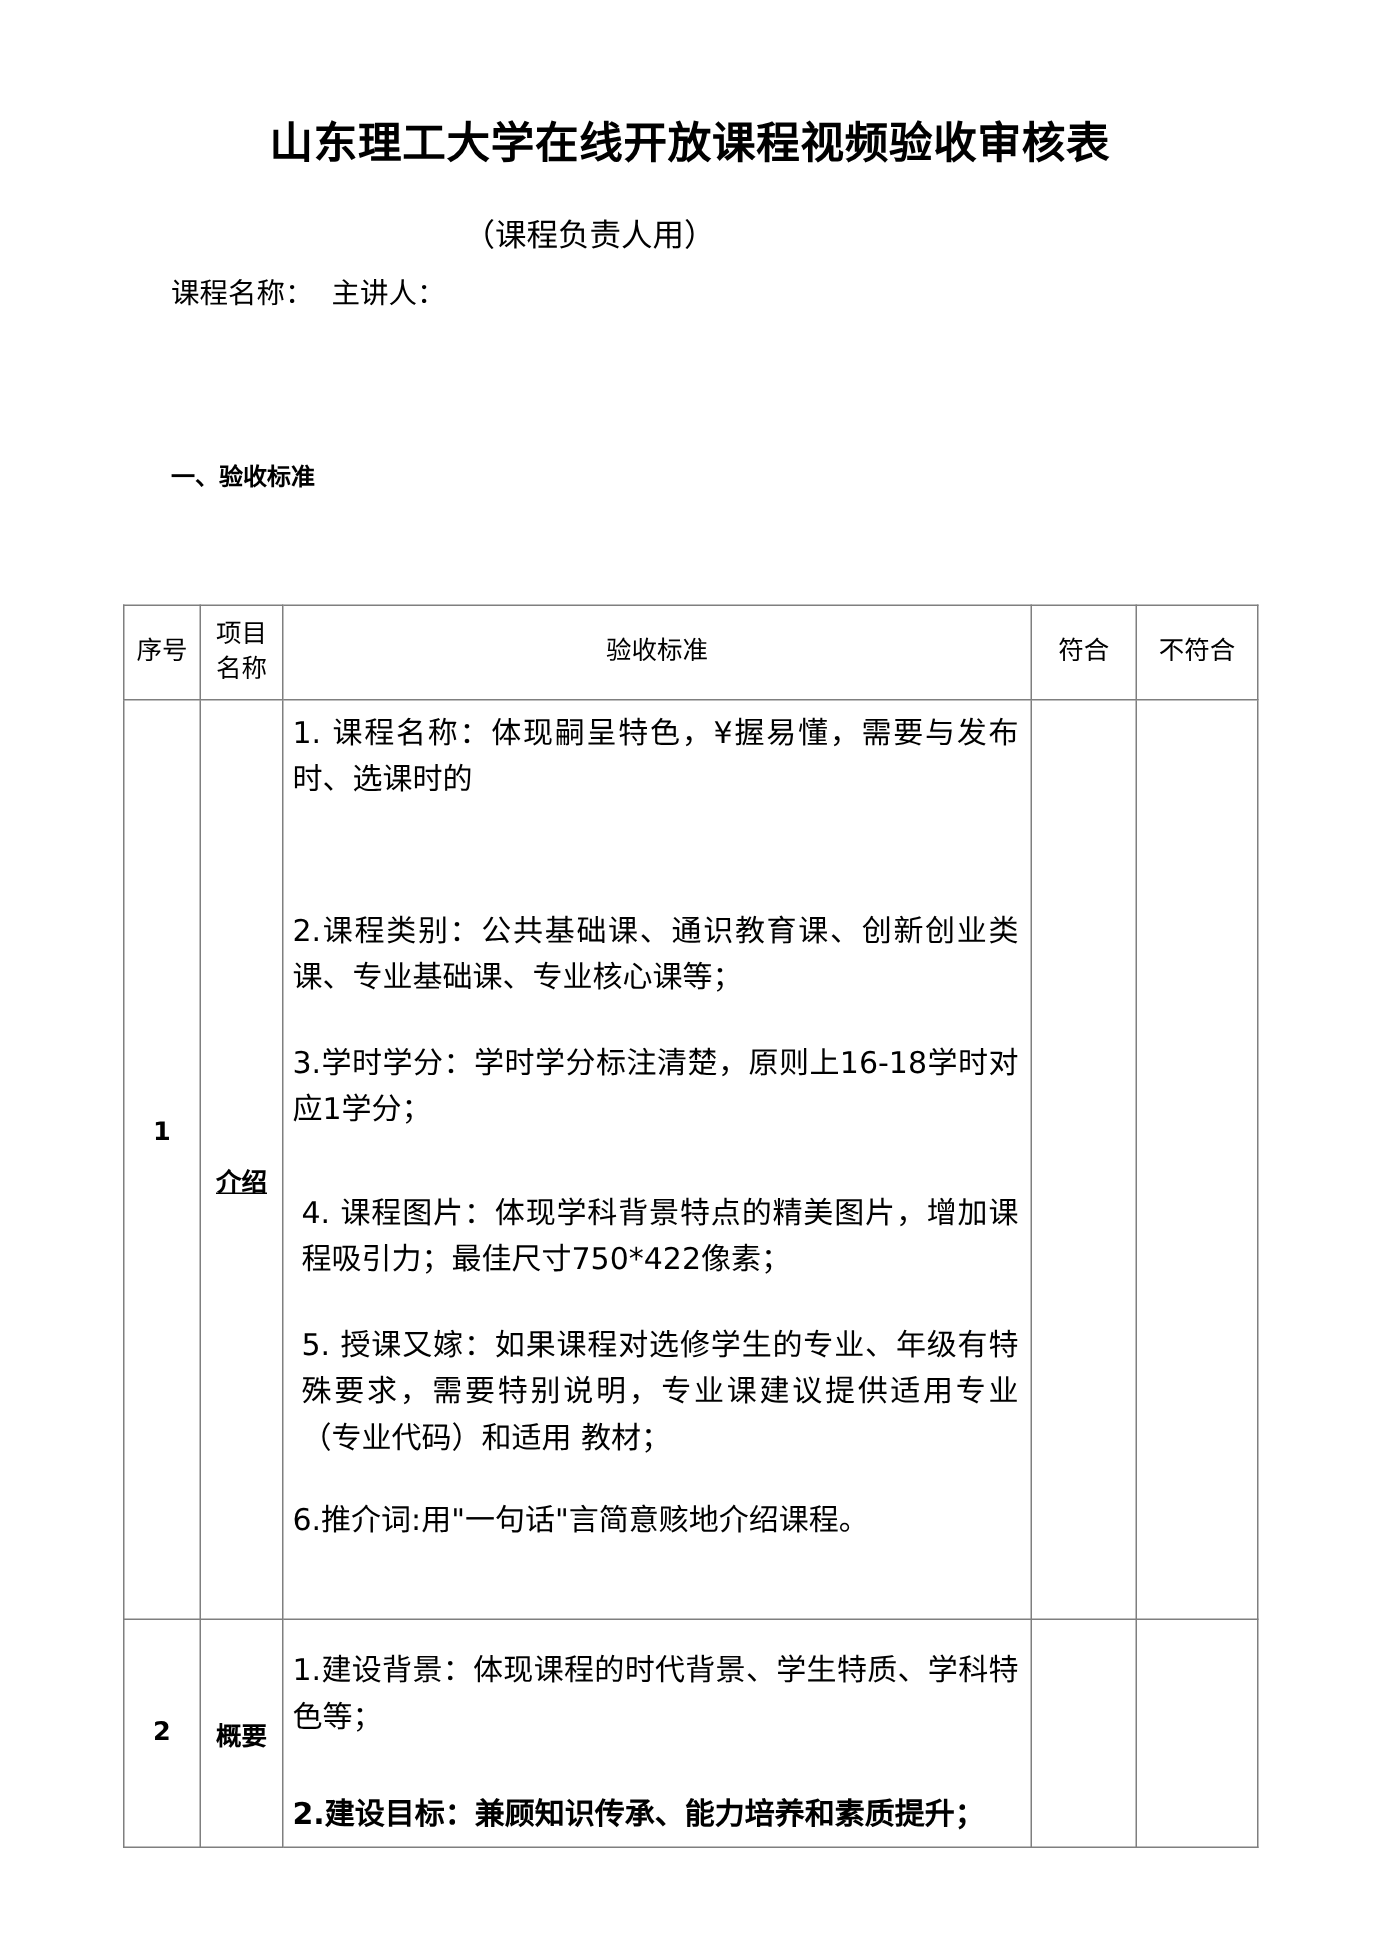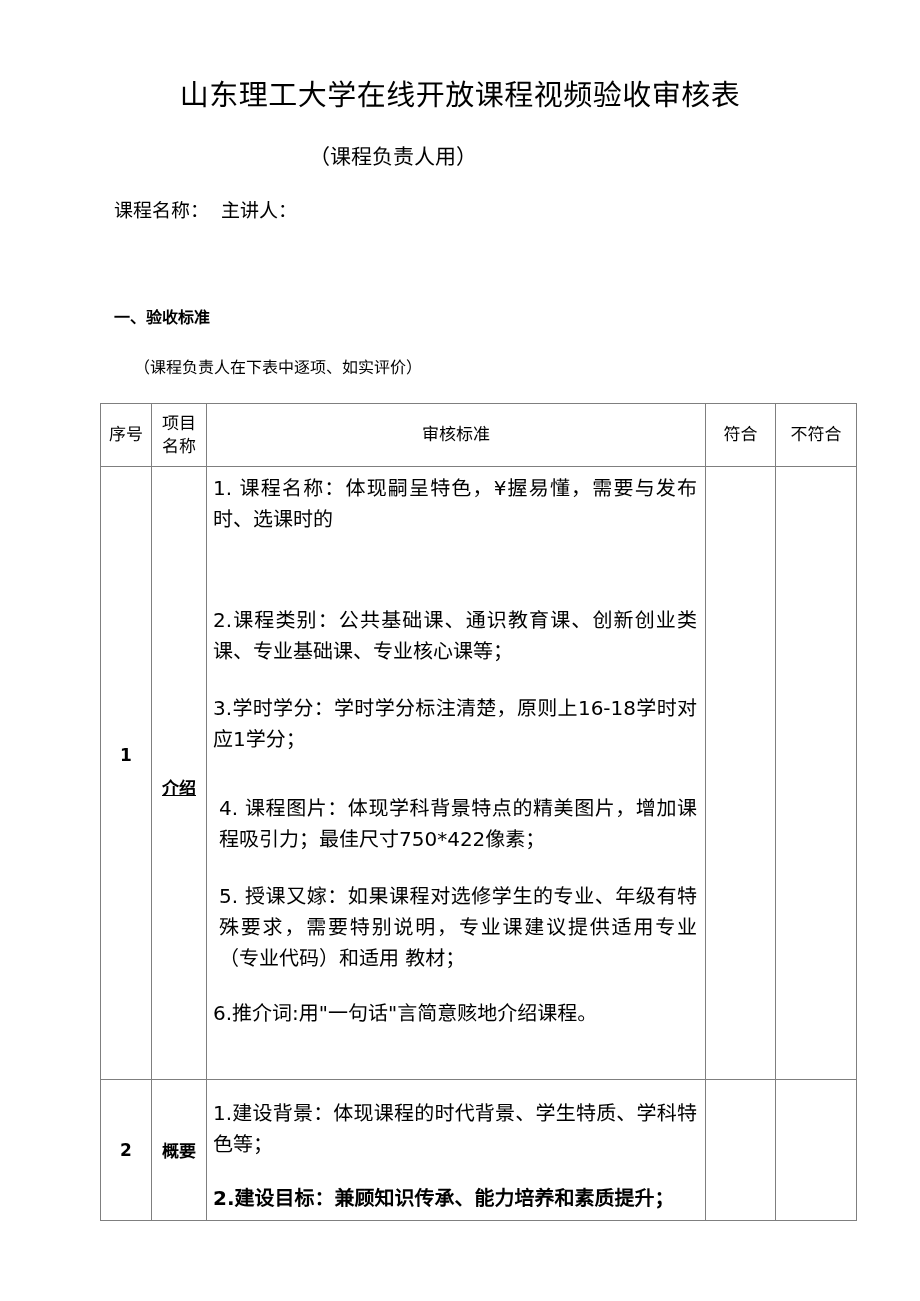--- a/index.html
+++ b/index.html
@@ -25,21 +25,21 @@
   }
 
   
   .doc-title {
     position: absolute;
     left: 0;
     top: 78px;
     width: 920px;
     text-align: center;
     font-size: 29px;
-    font-weight: 400;
+    font-weight: 700;
     letter-spacing: 0.5px;
     line-height: 1.2;
   }
   .doc-subtitle {
     position: absolute;
     left: 0;
     top: 145px;
     width: 786px;
     text-align: center;
     font-size: 21px;
@@ -49,21 +49,21 @@
 
   
   .field-line {
     position: absolute;
     left: 114px;
     font-size: 19px;
     font-weight: 400;
     line-height: 1.3;
     white-space: pre;
   }
-  .field-course  { top: 198px; text-align: right; }
+  .field-course  { top: 184px; text-align: right; }
   .field-team    { top: 255px; }
   .rule-underline {
     font-size: 19px;
     letter-spacing: -0.5px;
   }
 
   
   .section-heading {
     position: absolute;
     left: 114px;
@@ -77,21 +77,21 @@
     left: 134px;
     top: 358px;
     font-size: 16px;
     font-weight: 400;
     line-height: 1.3;
   }
 
   
   .review-table {
     position: absolute;
-    left: 100px;
+    left: 82px;
     top: 403px;
     width: 756px;
     border-collapse: collapse;
     table-layout: fixed;
   }
   .review-table col.c-no     { width: 51px;  }
   .review-table col.c-item   { width: 55px;  }
   .review-table col.c-std    { width: 499px; }
   .review-table col.c-yes    { width: 70px;  }
   .review-table col.c-no2    { width: 81px;  }
@@ -152,21 +152,21 @@
   
   tr.row-1 td.cell-std { padding-top: 6px; height: 600px; }
   tr.row-1 .std-list li.li-1 { margin-bottom: 70px; }
   tr.row-1 .std-list li.li-2 { margin-bottom: 26px; }
   tr.row-1 .std-list li.li-3 { margin-bottom: 38px; }
   tr.row-1 .std-list li.li-4 { margin-bottom: 26px; }
   tr.row-1 .std-list li.li-5 { margin-bottom: 24px; }
   tr.row-1 .std-list li.li-6 { margin-bottom: 0; }
 
   tr.row-2 td.cell-std { padding-top: 18px; height: 106px; }
-  tr.row-2 .std-list li { margin-bottom: 23px; }
+  tr.row-2 .std-list li { margin-bottom: 34px; }
   tr.row-2 .std-list li:last-child { margin-bottom: 0; font-weight: bold; }
 
   
   td.cell-no-1   { vertical-align: middle; }
   td.cell-item-1 { vertical-align: middle; text-decoration: underline; }
   .lbl-shift-up   { position: relative; top: -18px; display: block; }
   .lbl-shift-down { position: relative; top: 14px; display: block; }
 </style>
 </head>
 <body>
@@ -175,38 +175,37 @@
 
   <div class="doc-title">山东理工大学在线开放课程视频验收审核表</div>
 
   <div class="doc-subtitle">（课程负责人用）</div>
 
   <div class="field-line field-course">课程名称：  主讲人：</div>
 
 
   <div class="section-heading">一、验收标准</div>
 
-  <div class="section-note">（课程负责人在下表中逐项、如实评价）</div>
 
   <table class="review-table">
     <colgroup>
       <col class="c-no">
       <col class="c-item">
       <col class="c-std">
       <col class="c-yes">
       <col class="c-no2">
     </colgroup>
     <thead>
       <tr>
         <th>序号</th>
         <th class="th-item">
           <span>项目</span><br>
           <span>名称</span>
         </th>
-        <th>审核标准</th>
+        <th>验收标准</th>
         <th>符合</th>
         <th>不符合</th>
       </tr>
     </thead>
     <tbody>
       <tr class="row-1">
         <td class="cell-no cell-no-1">
           <span class="lbl-shift-up">1</span>
         </td>
         <td class="cell-item cell-item-1">

